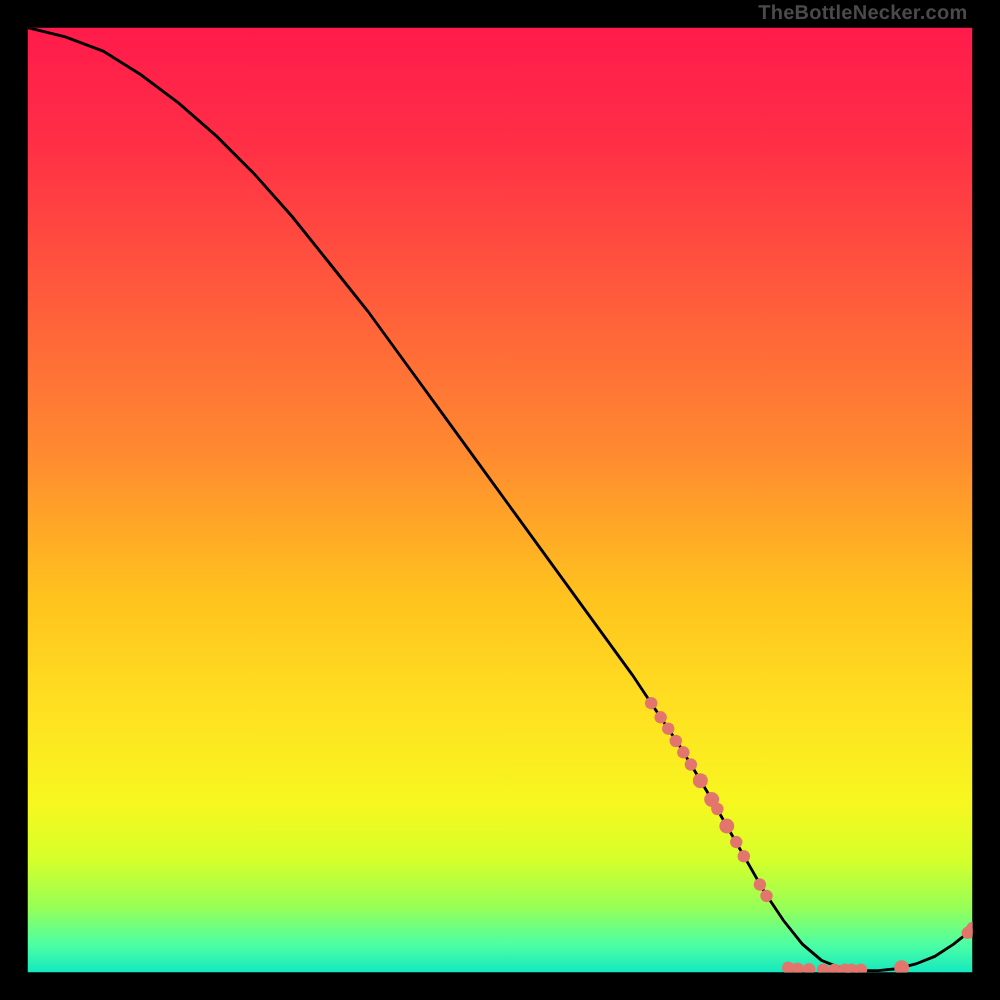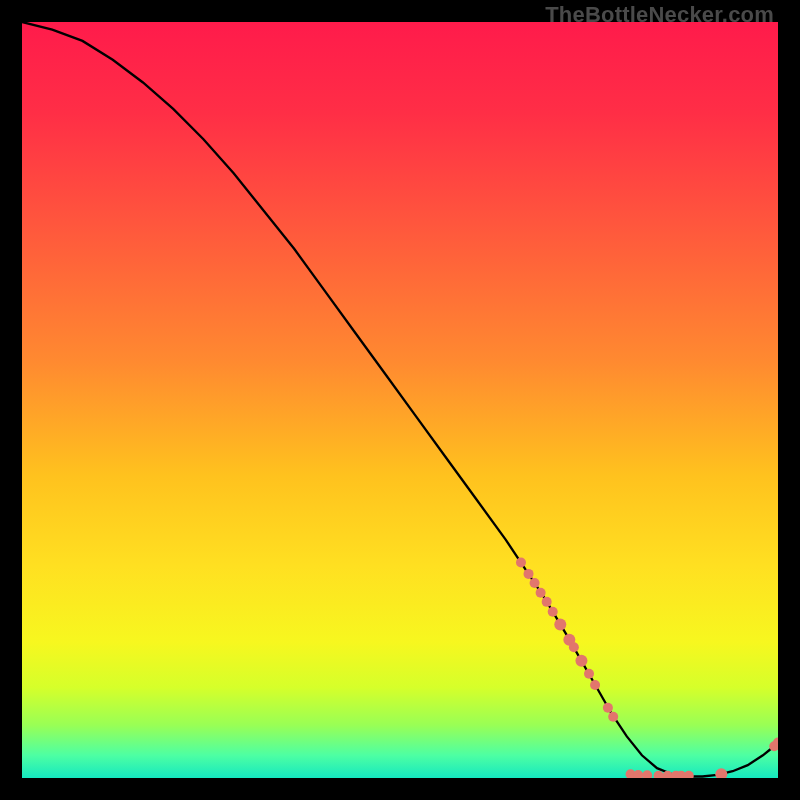--- a/index.html
+++ b/index.html
@@ -22,21 +22,21 @@
     left: 22px;
     top: 22px;
     width: 756px;
     height: 756px;
   }
   .watermark {
     position: absolute;
     top: 2px;
     right: 26px;
     color: #4a4a4a;
-    font-size: 22px;
+    font-size: 16px;
     font-weight: 600;
     letter-spacing: 0.2px;
     user-select: none;
   }
   svg { display: block; }
 </style>
 </head>
 <body>
 
 <div class="stage">

